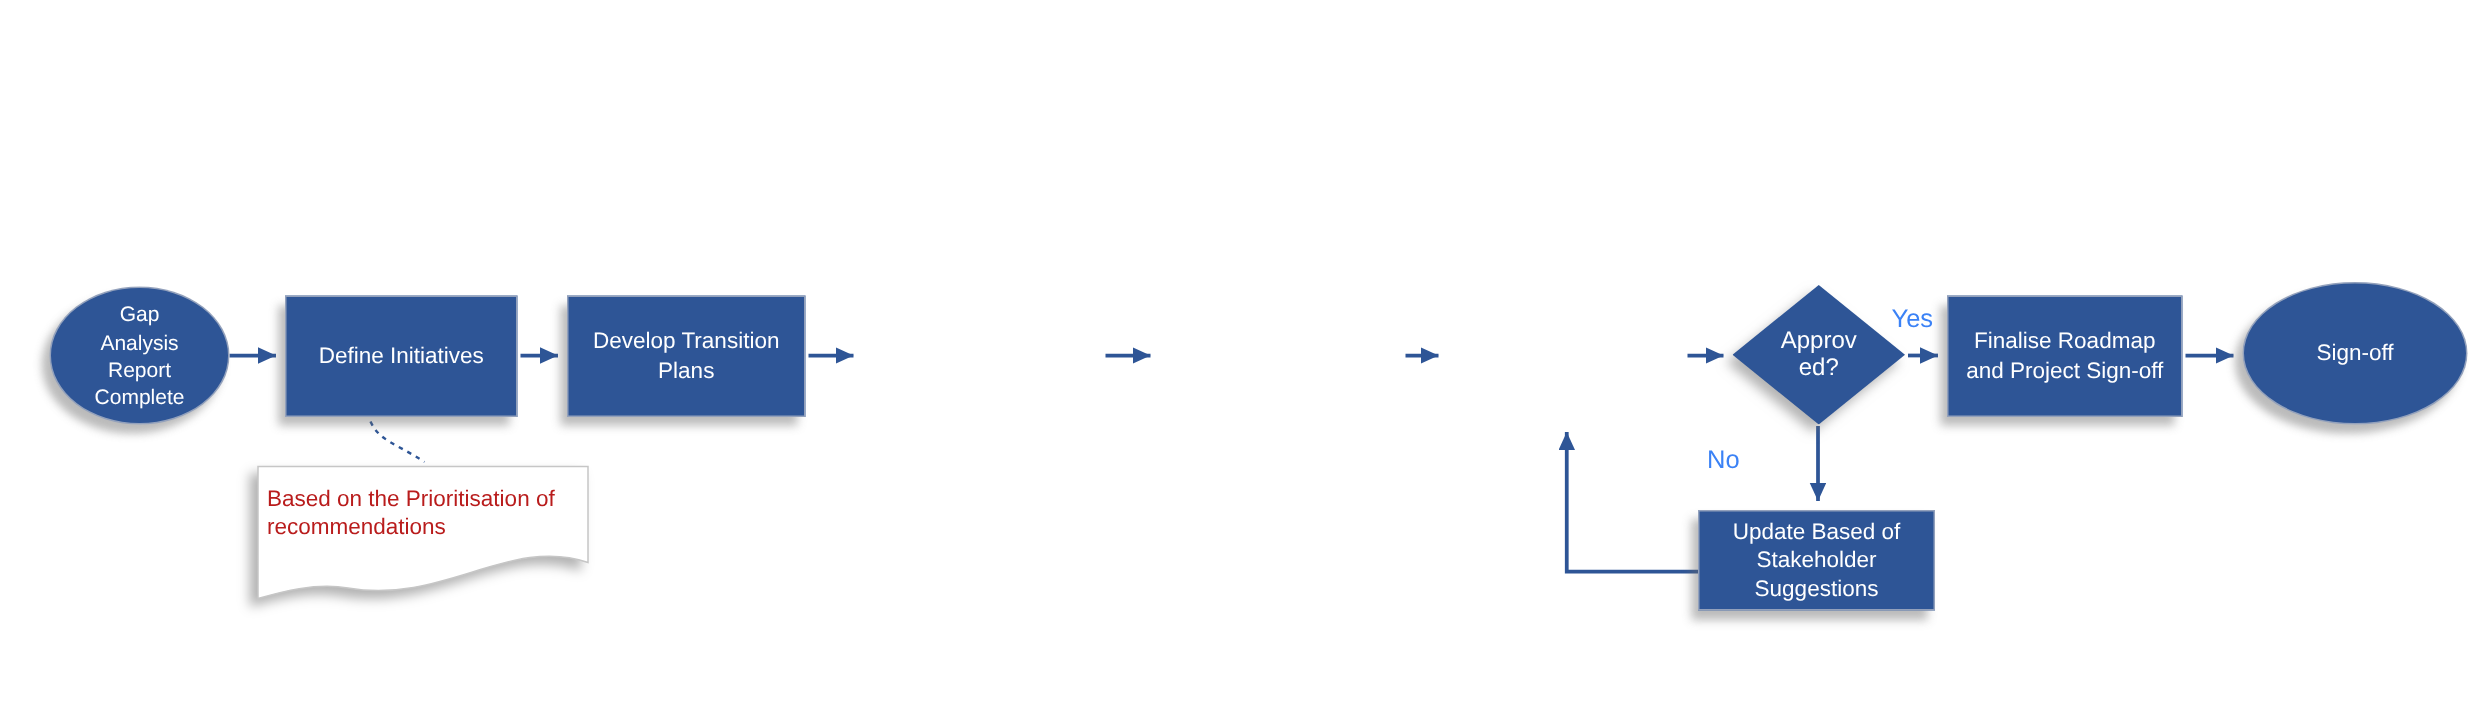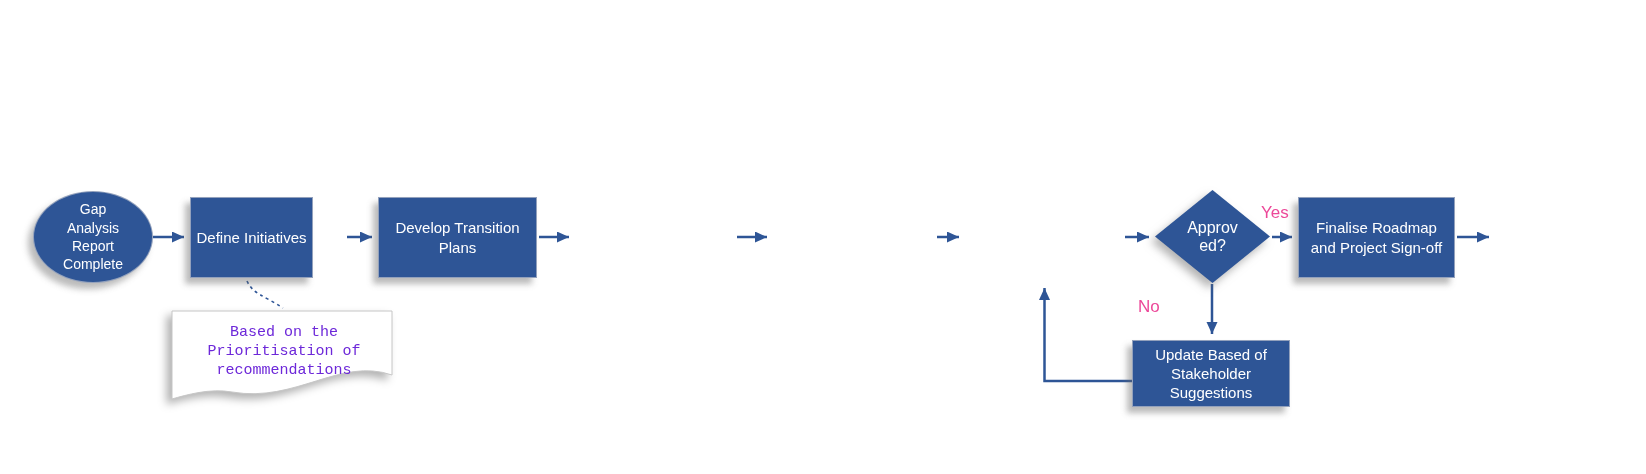--- a/index.html
+++ b/index.html
@@ -19,26 +19,25 @@
   .terminator .nlabel{font-size:14px;line-height:1.32;}
   .start-label{width:72px;}
   .diamond-wrap{position:absolute;filter:drop-shadow(-4px 5px 4px rgba(105,105,105,0.5));}
   .diamond{
     width:100%;height:100%;background:#2e5596;
     clip-path:polygon(50% 0%,100% 50%,50% 100%,0% 50%);
     display:flex;align-items:center;justify-content:center;
     color:#fff;text-align:center;
   }
   .pre{white-space:pre-line;}
-  .edge-label{position:absolute;color:#ec4899;font-size:17px;}
+  .edge-label{position:absolute;color:#3b82f6;font-size:17px;}
   .annotation-shape{position:absolute;filter:drop-shadow(-5px 5px 4px rgba(0,0,0,0.30));}
   .annotation-text{
-    position:absolute;color:#6d28d9;font-size:15px;line-height:1.25;
-    text-align:center;
-    font-family:Liberation Mono, monospace;
+    position:absolute;color:#b91c1c;font-size:15px;line-height:1.25;
+    text-align:left;
   }
   svg.connectors{position:absolute;left:0;top:0;pointer-events:none;}
 </style>
 </head>
 <body>
 
 <div id="canvas">
 
   <svg class="connectors" width="1646" height="474">
     <defs>
@@ -58,21 +57,21 @@
       <line x1="1212" y1="284" x2="1212" y2="334" marker-end="url(#ah)"></line>
       <path d="M1132,381 H1044.5 V288" marker-end="url(#ah)"></path>
       <path d="M247,281 C253,294 263,295 283,308" stroke-width="1.6" stroke-dasharray="3,3.5"></path>
     </g>
   </svg>
 
   <div class="node terminator" style="left:33px;top:191px;width:120px;height:92px">
     <span class="nlabel start-label">Gap Analysis Report Complete</span>
   </div>
 
-  <div class="node" style="left:190px;top:197px;width:123px;height:81px">
+  <div class="node" style="left:190px;top:197px;width:155px;height:81px">
     <span class="nlabel" style="width:140px">Define Initiatives</span>
   </div>
 
   <div class="node" style="left:378px;top:197px;width:159px;height:81px">
     <span class="nlabel" style="width:140px">Develop Transition Plans</span>
   </div>
 
 
 
 
@@ -80,20 +79,23 @@
     <div class="diamond">
       <span class="nlabel pre">Approv
 ed?</span>
     </div>
   </div>
 
   <div class="node" style="left:1298px;top:197px;width:157px;height:81px">
     <span class="nlabel" style="width:145px">Finalise Roadmap and Project Sign-off</span>
   </div>
 
+  <div class="node terminator" style="left:1495px;top:188px;width:150px;height:95px">
+    <span class="nlabel" style="font-size:15px">Sign-off</span>
+  </div>
 
   <div class="node" style="left:1132px;top:340px;width:158px;height:67px">
     <span class="nlabel" style="width:130px">Update Based of Stakeholder Suggestions</span>
   </div>
 
   <div class="edge-label" style="left:1261px;top:203px">Yes</div>
   <div class="edge-label" style="left:1138px;top:297px">No</div>
 
   <svg class="annotation-shape" style="left:170px;top:309px" width="230" height="100">
     <path d="M2,2 H222 V66 C 170,48 126,94 62,83 C 40,79 16,86 2,90 Z" fill="#ffffff" stroke="#c6c6c6" stroke-width="1"></path>

